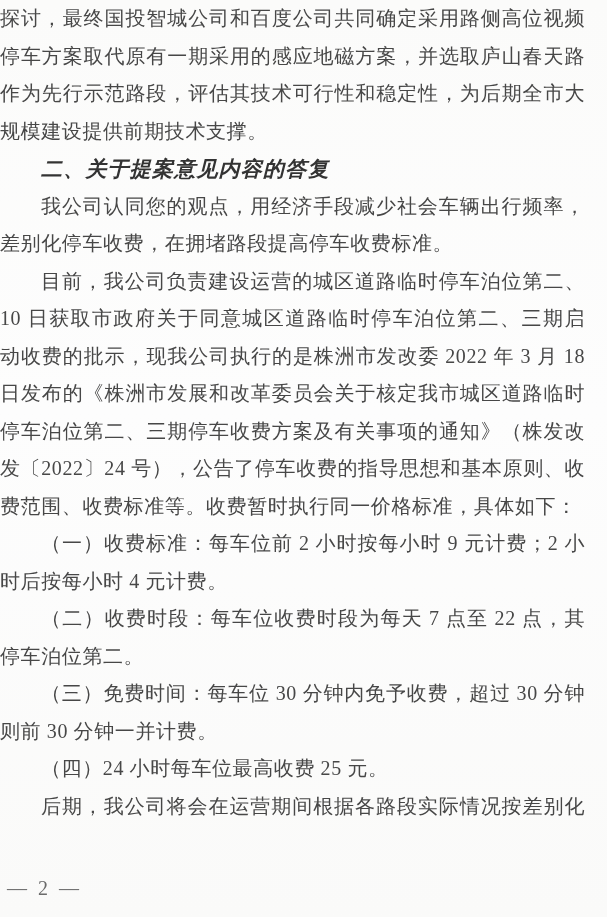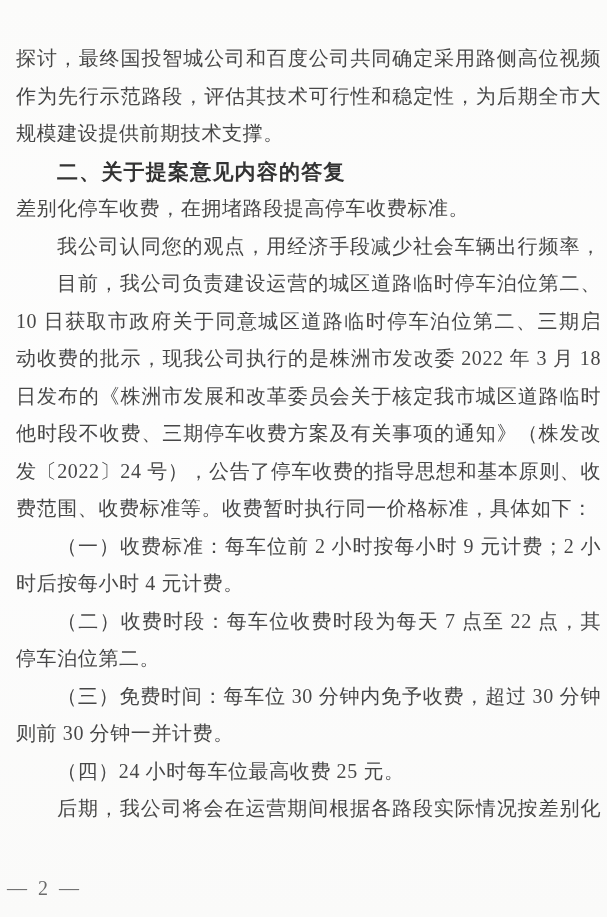--- a/index.html
+++ b/index.html
@@ -11,24 +11,23 @@
     position: relative;
     width: 607px;
     height: 917px;
     margin: 0 auto;
     background: linear-gradient(180deg, #fbfbfa 0%, #fdfdfd 45%, #fafaf9 100%);
     overflow: hidden;
     font-family: "Liberation Serif", "DejaVu Serif", serif;
   }
   .doc-body {
     position: absolute;
-    left: 16px;
+    left: 0;
     top: 0;
     width: 585px;
-    margin-top: 40px;
   }
   .block { margin: 0; padding: 0; }
   .line {
     height: 37.5px;
     line-height: 37.5px;
     font-size: 20px;
     letter-spacing: 0.6px;
     color: #474747;
     text-align: left;
     overflow: hidden;
@@ -41,54 +40,56 @@
   
   .line.ind {
     padding-left: 41px;
   }
   .block.heading .line {
     font-family: "Liberation Sans", "DejaVu Sans", sans-serif;
     font-weight: bold;
     font-size: 21px;
     letter-spacing: 1.2px;
     color: #333333;
+    font-style: italic;
   }
   .page-number {
     position: absolute;
     left: 7px;
     top: 877px;
     font-size: 20px;
     letter-spacing: 3px;
     color: #6b6b6b;
     font-family: "Liberation Serif", "DejaVu Serif", serif;
   }
 </style>
 </head>
 <body>
 
 <div class="page">
   <div class="doc-body">
       <div class="block paragraph">
         <div class="line just">探讨，最终国投智城公司和百度公司共同确定采用路侧高位视频</div>
+        <div class="line just">停车方案取代原有一期采用的感应地磁方案，并选取庐山春天路</div>
         <div class="line just">作为先行示范路段，评估其技术可行性和稳定性，为后期全市大</div>
         <div class="line">规模建设提供前期技术支撑。</div>
       </div>
       <div class="block heading">
         <div class="line ind">二、关于提案意见内容的答复</div>
       </div>
       <div class="block paragraph">
+        <div class="line just ind">我公司认同您的观点，用经济手段减少社会车辆出行频率，</div>
         <div class="line">差别化停车收费，在拥堵路段提高停车收费标准。</div>
-        <div class="line just ind">我公司认同您的观点，用经济手段减少社会车辆出行频率，</div>
       </div>
       <div class="block paragraph">
         <div class="line just ind">目前，我公司负责建设运营的城区道路临时停车泊位第二、</div>
         <div class="line just">10 日获取市政府关于同意城区道路临时停车泊位第二、三期启</div>
         <div class="line just">动收费的批示，现我公司执行的是株洲市发改委 2022 年 3 月 18</div>
         <div class="line just">日发布的《株洲市发展和改革委员会关于核定我市城区道路临时</div>
-        <div class="line just">他时段不收费、三期停车收费方案及有关事项的通知》（株发改</div>
+        <div class="line just">停车泊位第二、三期停车收费方案及有关事项的通知》（株发改</div>
         <div class="line just">发〔2022〕24 号），公告了停车收费的指导思想和基本原则、收</div>
         <div class="line">费范围、收费标准等。收费暂时执行同一价格标准，具体如下：</div>
       </div>
       <div class="block paragraph">
         <div class="line just ind">（一）收费标准：每车位前 2 小时按每小时 9 元计费；2 小</div>
         <div class="line">时后按每小时 4 元计费。</div>
       </div>
       <div class="block paragraph">
         <div class="line just ind">（二）收费时段：每车位收费时段为每天 7 点至 22 点，其</div>
         <div class="line">停车泊位第二。</div>

